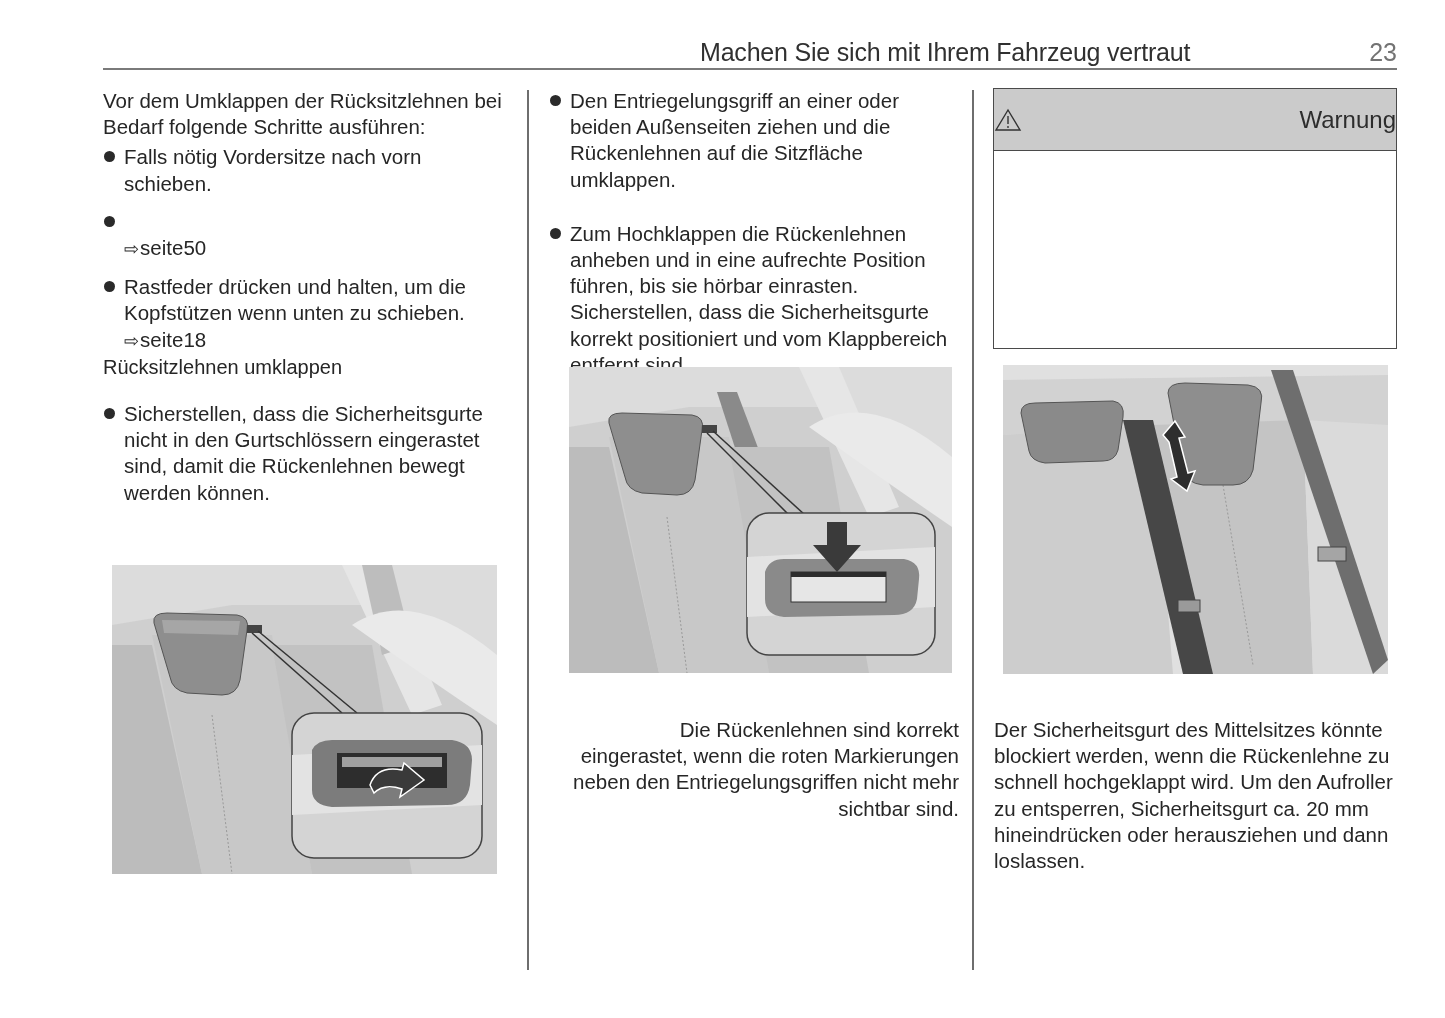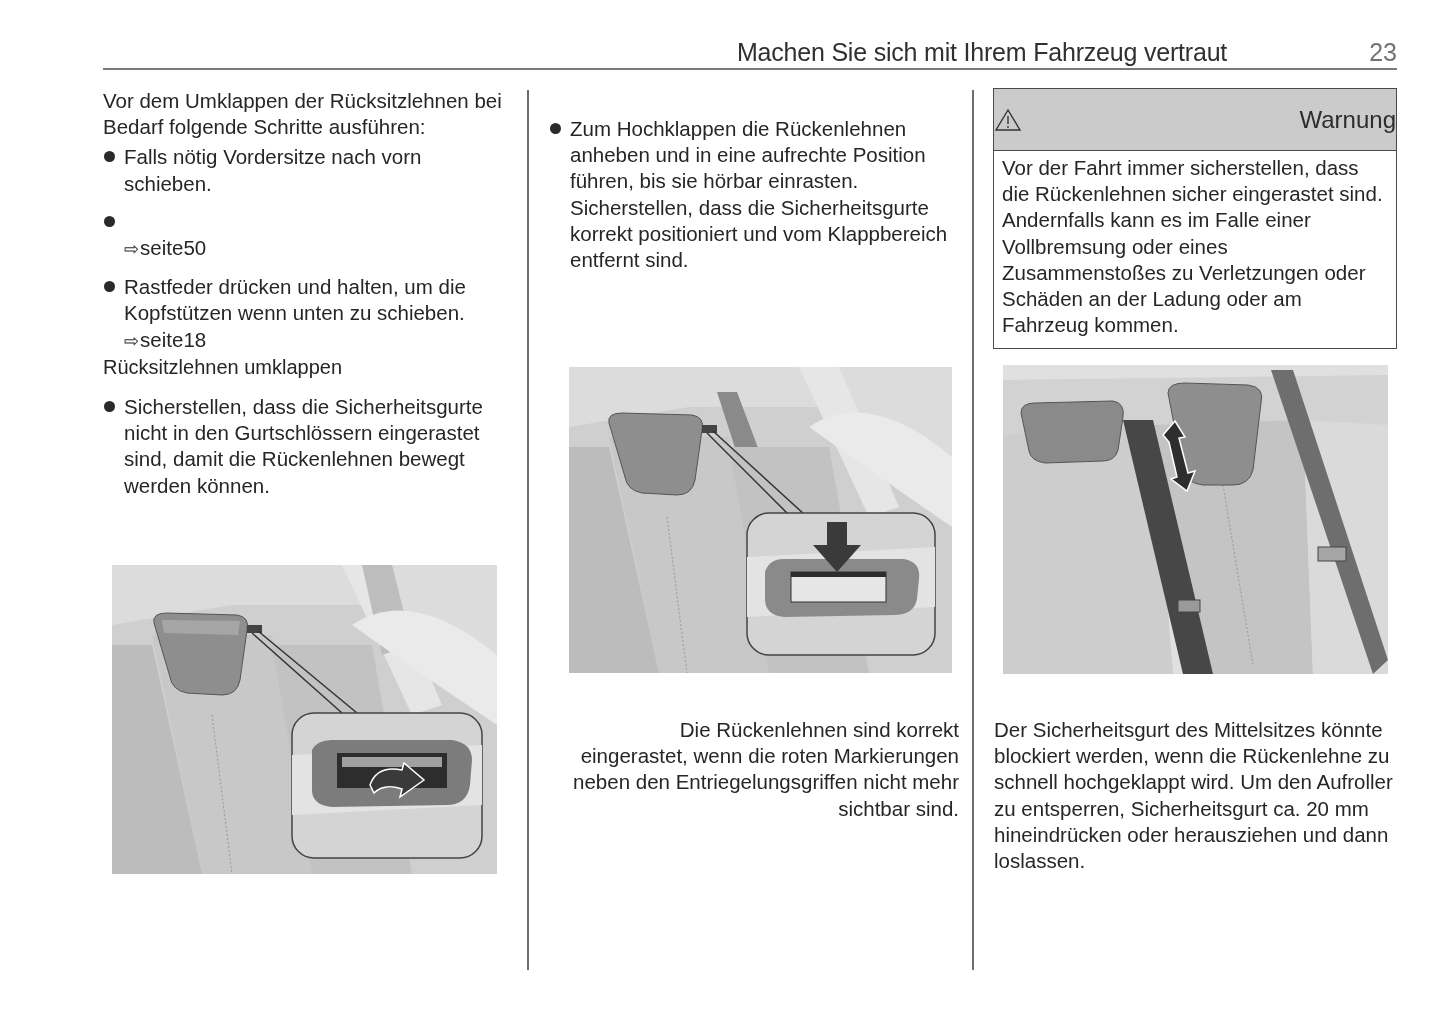--- a/index.html
+++ b/index.html
@@ -1,18 +1,18 @@
 <!DOCTYPE html>
 <html><head>
 <meta charset="utf-8">
 <style>
   html, body { margin:0; padding:0; background:#ffffff; }
   body { width:1445px; height:1018px; position:relative; overflow:hidden;
          font-family:"Liberation Sans", sans-serif; color:#262626; }
-  .header-title { position:absolute; left:700px; top:38px; width:564px; text-align:center;
+  .header-title { position:absolute; left:700px; top:38px; width:564px; text-align:left;
                   font-size:25px; color:#303030; letter-spacing:-0.2px; }
   .page-num { position:absolute; right:48px; top:38px; font-size:25px; color:#737373; }
   .header-rule { position:absolute; left:103px; top:68px; width:1294px; height:2px; background:#7a7a7a; }
   .col-divider { position:absolute; top:90px; width:1.5px; height:880px; background:#6e6e6e; }
   .col { position:absolute; font-size:20.5px; line-height:26.2px; }
   .para { margin:0; }
   .bullet-list { list-style:none; margin:0; padding:0; }
   .bullet-item { position:relative; padding-left:21px; }
   .bullet-dot { position:absolute; left:1px; top:7px; width:11px; height:11px; border-radius:50%; background:#2a2a2a; }
   .subhead { margin:0; font-size:20px; }
@@ -47,21 +47,21 @@
       <br>
       <span><span class="xref-arrow">⇨</span><span>seite50</span></span>
     </li>
     <li class="bullet-item" style="margin-top:12px;">
       <span class="bullet-dot"></span>
       <span>Rastfeder drücken und halten, um die Kopfstützen wenn unten zu schieben.</span><br>
       <span><span class="xref-arrow">⇨</span><span>seite18</span></span>
     </li>
   </ul>
   <h3 class="subhead" style="font-weight:normal;">Rücksitzlehnen umklappen</h3>
-  <ul class="bullet-list" style="margin-top:14px;">
+  <ul class="bullet-list" style="margin-top:21px;">
     <li class="bullet-item">
       <span class="bullet-dot"></span>
       <span>Sicherstellen, dass die Sicherheitsgurte nicht in den Gurtschlössern eingerastet sind, damit die Rückenlehnen bewegt werden können.</span>
     </li>
   </ul>
 </div>
 
 <div class="figure" style="left:112px; top:565px; width:385px; height:309px;">
   <svg width="385" height="309" viewBox="0 0 385 309">
     <rect width="385" height="309" fill="#dcdcdc"></rect>
@@ -84,20 +84,24 @@
     <rect x="225" y="188" width="110" height="35" fill="#2d2d2d"></rect>
     <rect x="230" y="192" width="100" height="10" fill="#a0a0a0"></rect>
     <g>
       <path d="M258 220 Q265 200 290 205 L292 198 L312 215 L288 232 L290 224 Q272 218 262 228 Z" fill="#3a3a3a" stroke="#fff" stroke-width="1.5"></path>
     </g>
   </svg>
 </div>
 
 <div class="col" style="left:549px; top:88px; width:410px;">
   <ul class="bullet-list">
+    <li class="bullet-item">
+      <span class="bullet-dot"></span>
+      <span>Den Entriegelungsgriff an einer oder beiden Außenseiten ziehen und die Rückenlehnen auf die Sitzfläche umklappen.</span>
+    </li>
     <li class="bullet-item" style="margin-top:28px;">
       <span class="bullet-dot"></span>
       <span>Zum Hochklappen die Rückenlehnen anheben und in eine aufrechte Position führen, bis sie hörbar einrasten. Sicherstellen, dass die Sicherheitsgurte korrekt positioniert und vom Klappbereich entfernt sind.</span>
     </li>
   </ul>
 </div>
 
 <div class="figure" style="left:569px; top:367px; width:383px; height:306px;">
   <svg width="383" height="306" viewBox="0 0 383 306">
     <rect width="383" height="306" fill="#dcdcdc"></rect>
@@ -130,21 +134,20 @@
 
 <div class="warning-box">
   <div class="warning-head">
     <svg width="28" height="24" viewBox="0 0 28 24">
       <path d="M14 2 L26 22 L2 22 Z" fill="none" stroke="#333" stroke-width="1.4"></path>
       <line x1="14" y1="8" x2="14" y2="16" stroke="#333" stroke-width="1.4"></line>
       <circle cx="14" cy="19" r="0.9" fill="#333"></circle>
     </svg>
     <span>Warnung</span>
   </div>
-  <div class="warning-body">Vor der Fahrt immer sicherstellen, dass die Rückenlehnen sicher eingerastet sind. Andernfalls kann es im Falle einer Vollbremsung oder eines Zusammenstoßes zu Verletzungen oder Schäden an der Ladung oder am Fahrzeug kommen.</div>
 </div>
 
 <div class="figure" style="left:1003px; top:365px; width:385px; height:309px;">
   <svg width="385" height="309" viewBox="0 0 385 309">
     <rect width="385" height="309" fill="#e0e0e0"></rect>
     <path d="M0 15 L385 10 L385 60 L0 70 Z" fill="#d2d2d2"></path>
     <path d="M0 70 L150 60 L170 309 L0 309 Z" fill="#cdcdcd"></path>
     <path d="M150 60 L300 55 L310 309 L180 309 Z" fill="#c4c4c4"></path>
     <path d="M300 55 L385 60 L385 309 L310 309 Z" fill="#dadada"></path>
     <line x1="220" y1="120" x2="250" y2="300" stroke="#999" stroke-dasharray="2 2"></line>

